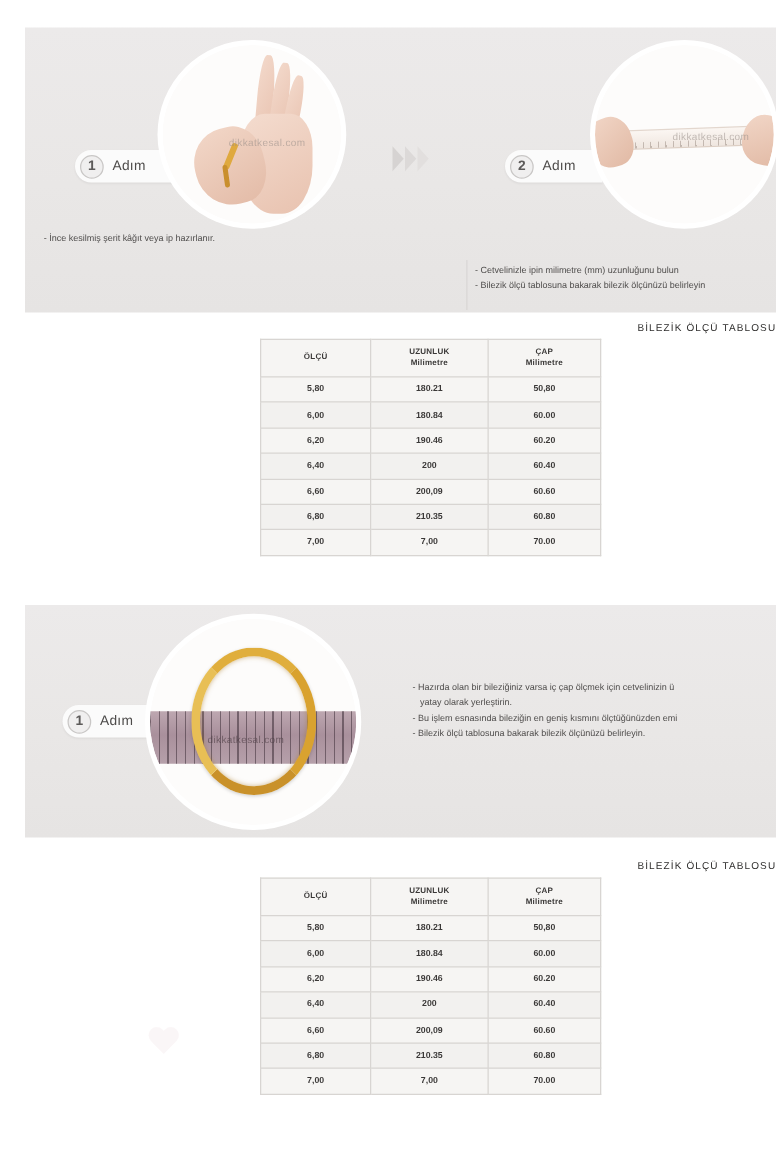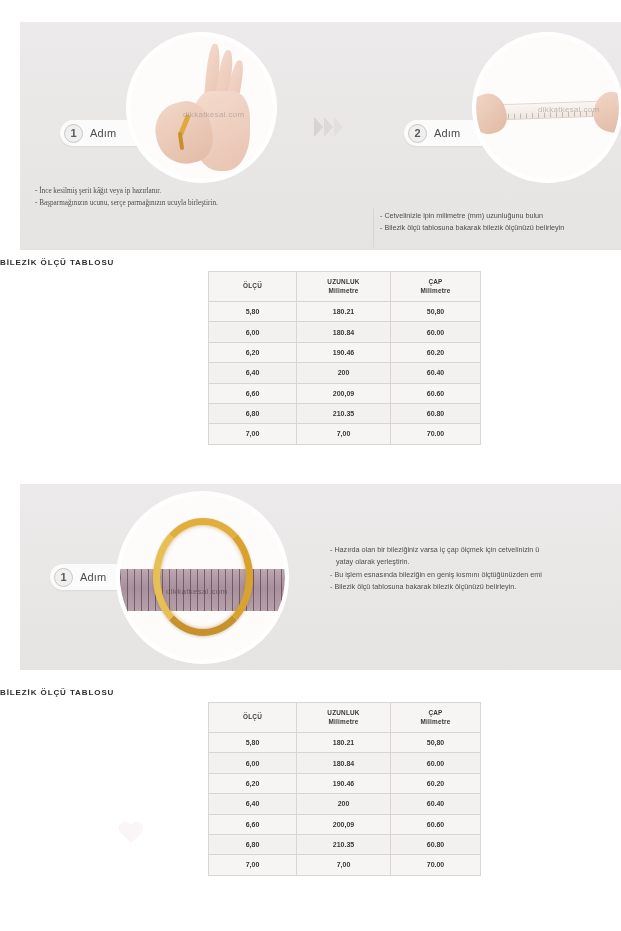--- a/index.html
+++ b/index.html
@@ -144,23 +144,23 @@
 
   
   .panel-divider {
     position:absolute; width:1px; background:#d9d6d5;
   }
 
   
   .table-title {
     position: absolute;
     width: 100%;
-    text-align: left;
+    text-align: right;
     font-size: 8px;
-    font-weight: bold;
+    font-weight: normal;
     letter-spacing: .9px;
     color: #2e2d2c;
   }
   .method-title {
     position:absolute; width:100%; text-align:center;
     font-size: 7.6px; font-weight:bold; letter-spacing:.5px; color:#2e2d2c;
   }
   table.size-table {
     position:absolute;
     border-collapse: collapse;
@@ -245,23 +245,22 @@
         <div class="hand-bg"></div>
         <div class="tape" style="left:20px; top:66px; width:132px; height:16px; transform:rotate(-2deg);">
           <div class="tape-ticks"></div>
         </div>
         <div class="hand-small" style="left:-6px; top:58px; width:36px; height:40px; transform:rotate(-18deg);"></div>
         <div class="hand-small" style="left:118px; top:56px; width:36px; height:40px; transform:rotate(14deg);"></div>
         <div class="wm" style="left:62px; top:69px;">dikkatkesal.com</div>
       </div>
     </div>
 
-    <ul class="bullets" style="left:15px; top:163px; width:320px;font-family:Liberation Serif, serif;">
+    <ul class="bullets" style="left:15px; top:163px; width:320px;">
       <li>İnce kesilmiş şerit kâğıt veya ip hazırlanır.</li>
-      <li>Başparmağınızın ucunu, serçe parmağınızın ucuyla birleştirin.</li>
     </ul>
 
     <ul class="bullets" style="left:360px; top:188px; width:260px;">
       <li>Cetvelinizle ipin milimetre (mm) uzunluğunu bulun</li>
       <li>Bilezik ölçü tablosuna bakarak bilezik ölçünüzü belirleyin</li>
     </ul>
   </div>
 
   <div class="table-title" style="left:0; top:258px;">BİLEZİK ÖLÇÜ TABLOSU</div>
 

